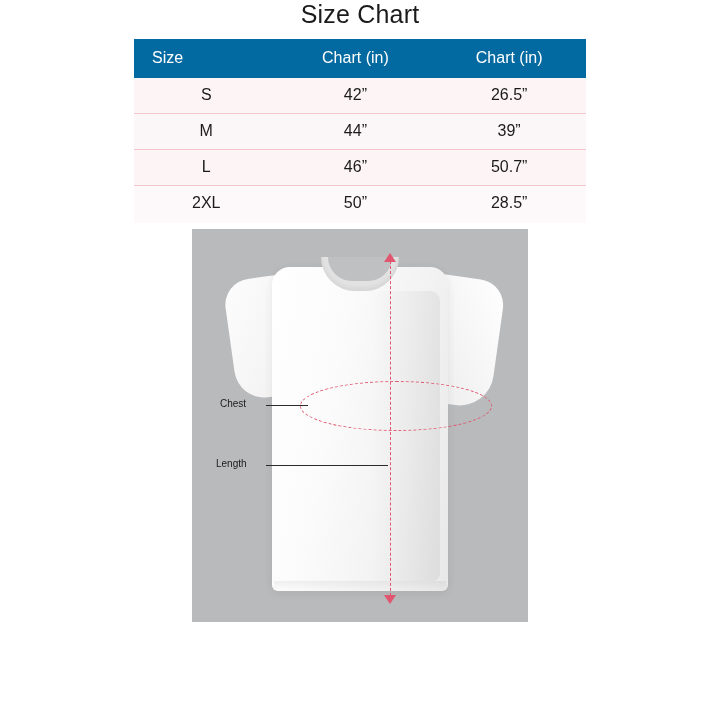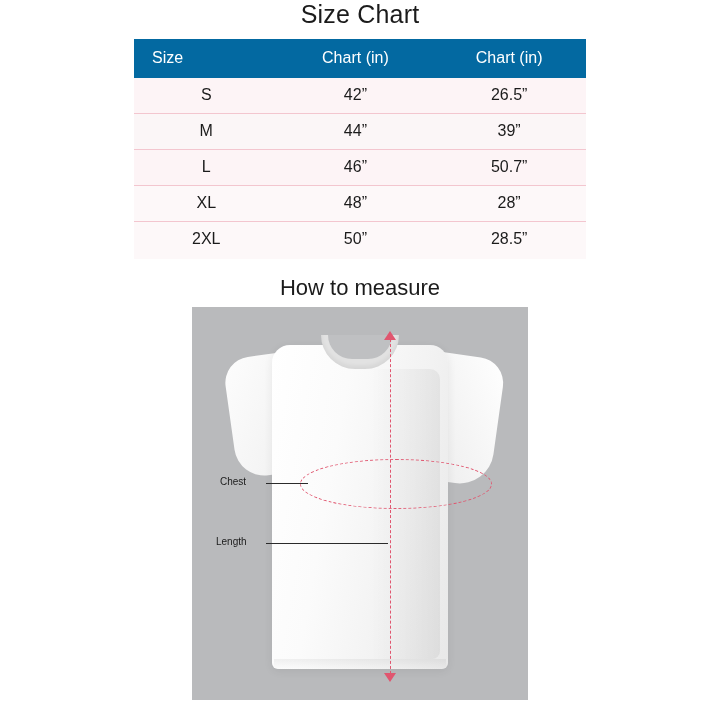--- a/index.html
+++ b/index.html
@@ -254,34 +254,28 @@
           <td class="col-size">M</td>
           <td>44”</td>
           <td>39”</td>
         </tr>
         <tr>
           <td class="col-size">L</td>
           <td>46”</td>
           <td>50.7”</td>
         </tr>
         <tr>
-          <td class="col-size">XL</td>
-          <td>48”</td>
-          <td>28”</td>
-        </tr>
-        <tr>
           <td class="col-size">2XL</td>
           <td>50”</td>
           <td>28.5”</td>
         </tr>
       </tbody>
     </table>
   </div>
 
-  <div class="measure-title">How to measure</div>
 
   <div class="illustration">
 
     <div class="shirt">
       <div class="sleeve-l"></div>
       <div class="sleeve-r"></div>
       <div class="body"></div>
       <div class="shade"></div>
       <div class="collar"></div>
       <div class="collar-inner"></div>

